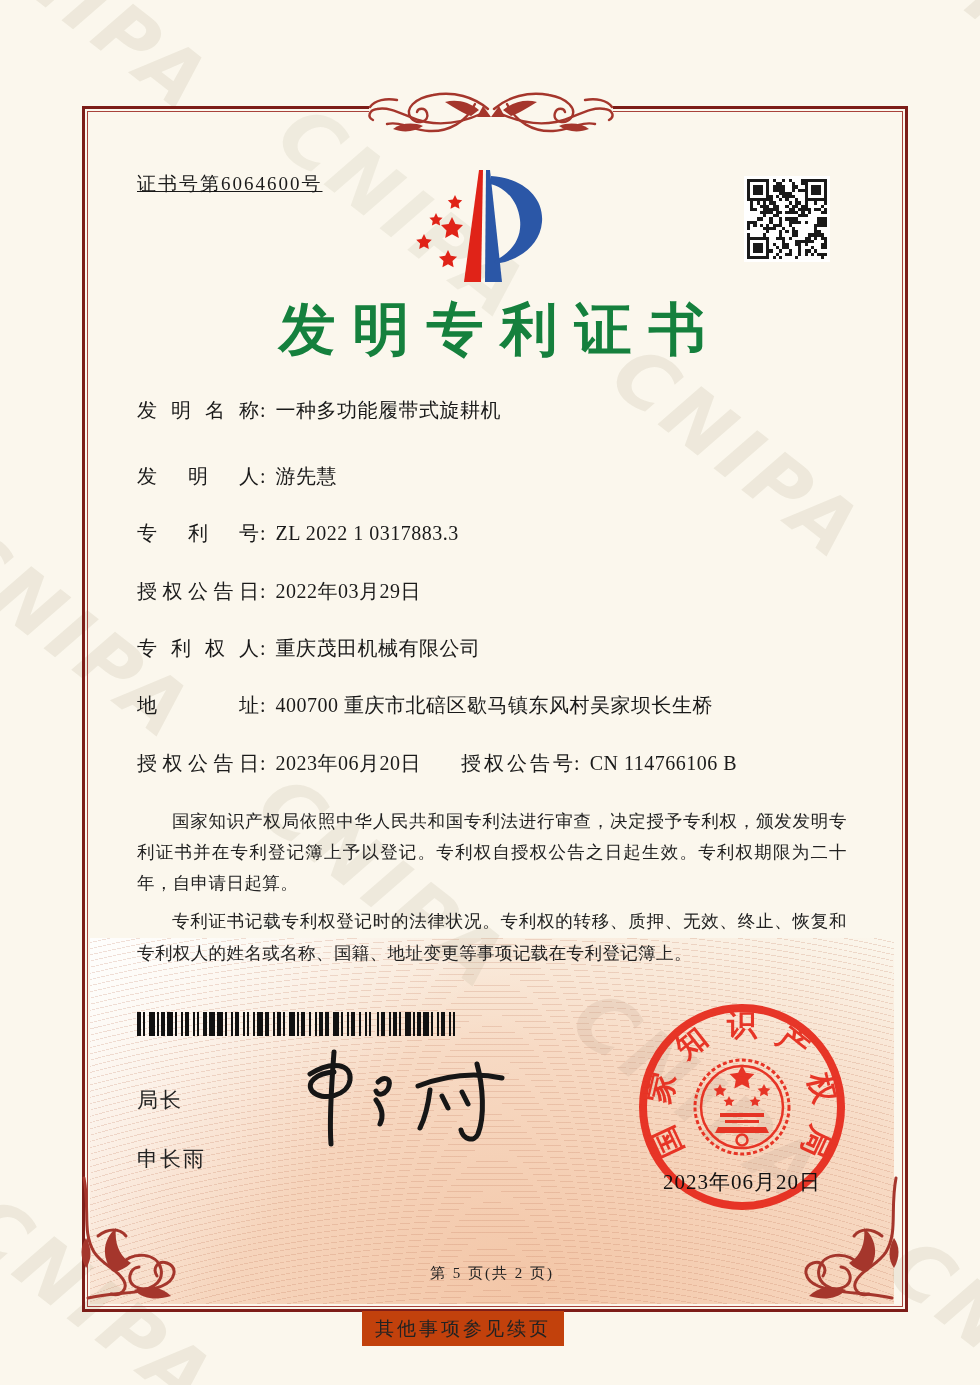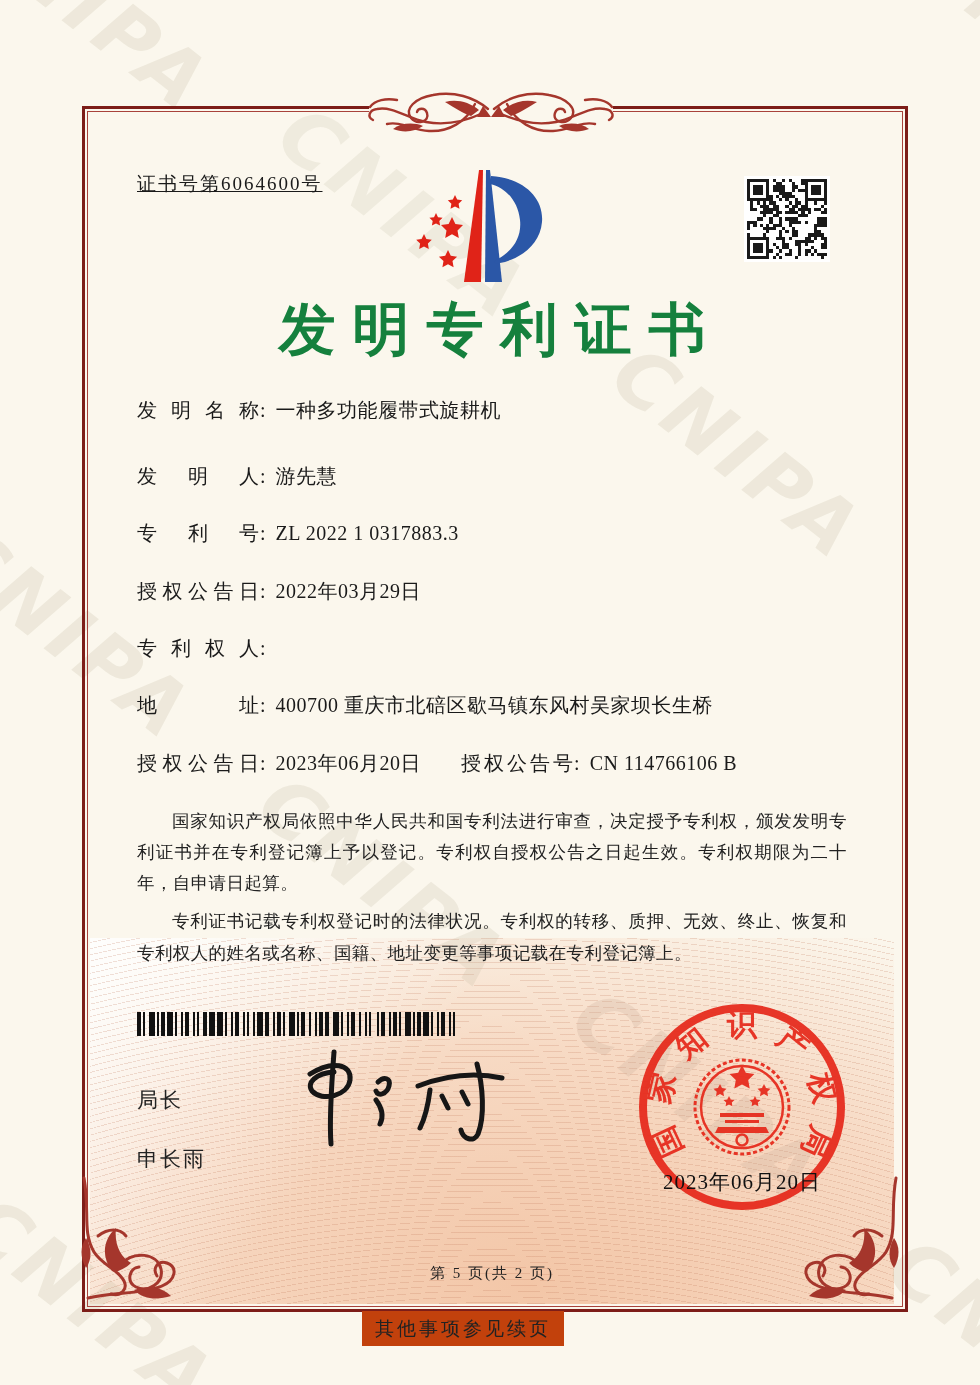--- a/index.html
+++ b/index.html
@@ -404,20 +404,21 @@
       <span class="f-value">ZL 2022 1 0317883.3</span>
     </div>
     <div class="field-row fr4">
       <span class="f-label">授权公告日</span>
         <span class="f-colon">:</span>
       <span class="f-value">2022年03月29日</span>
     </div>
     <div class="field-row fr5">
       <span class="f-label">专利权人</span>
         <span class="f-colon">:</span>
+      <span class="f-value">重庆茂田机械有限公司</span>
     </div>
     <div class="field-row fr6">
       <span class="f-label">地址</span>
         <span class="f-colon">:</span>
       <span class="f-value">400700 重庆市北碚区歇马镇东风村吴家坝长生桥</span>
     </div>
     <div class="field-row fr7">
       <span class="f-label">授权公告日</span>
         <span class="f-colon">:</span>
       <span class="f-value">2023年06月20日</span>

